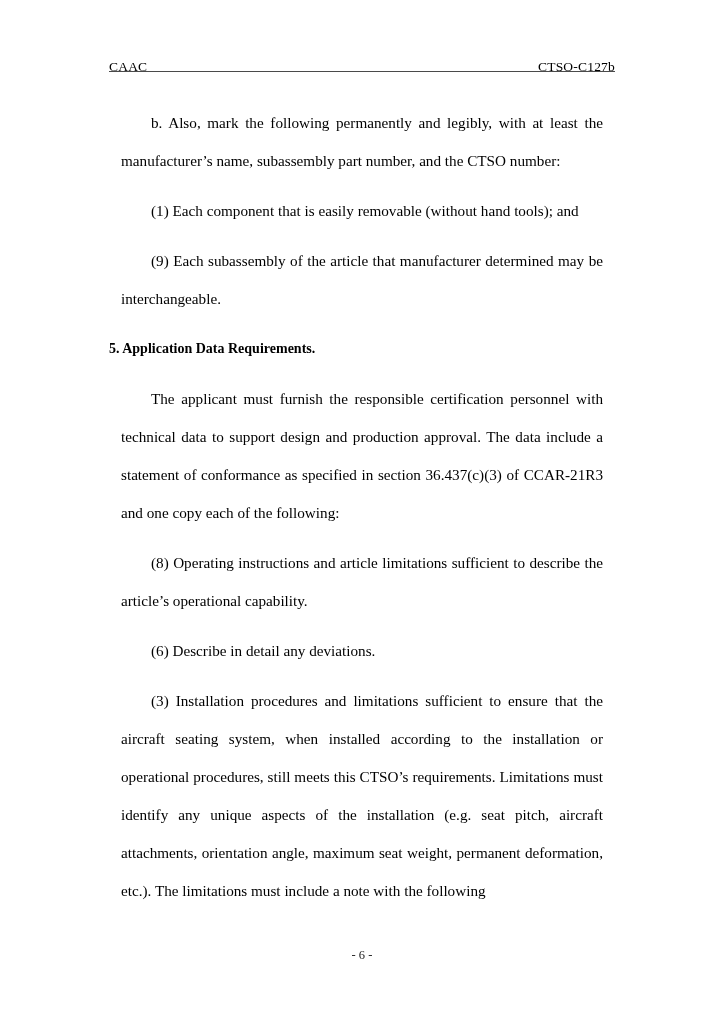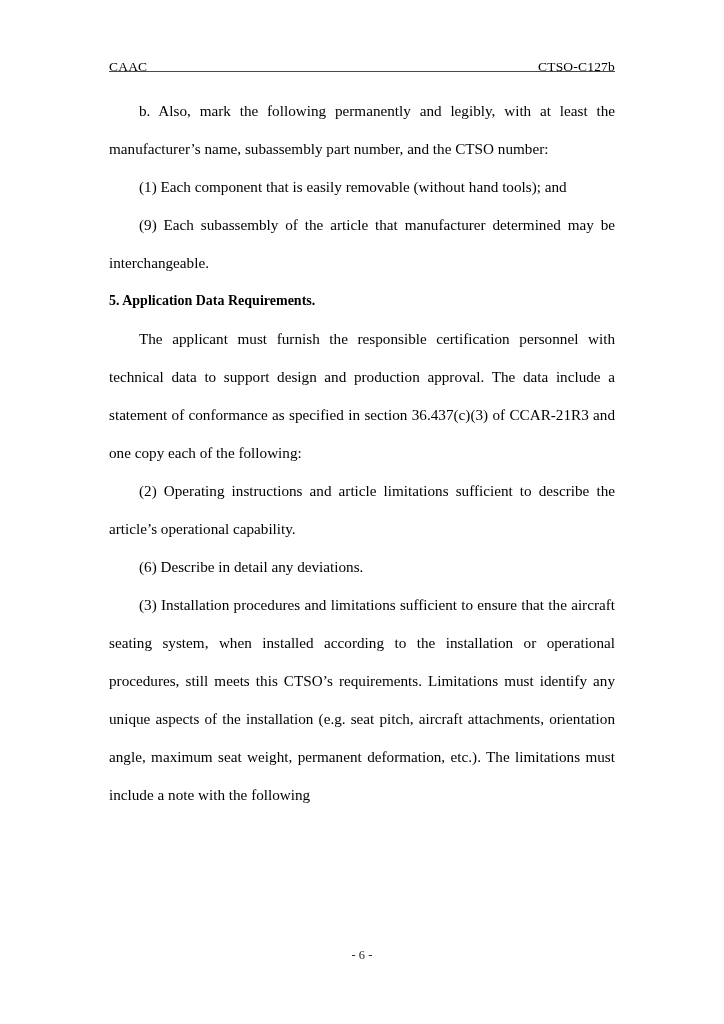--- a/index.html
+++ b/index.html
@@ -44,21 +44,21 @@
     height: 0;
     border-top: 1.4px solid #4a4a4a;
   }
   .content {
     position: absolute;
     left: 109px;
     top: 92px;
     width: 506px;
   }
   p.body-text {
-    margin: 0;
+    margin: 12px;
     font-size: 15.2px;
     line-height: 38px;
     text-align: justify;
     text-justify: inter-word;
     -webkit-hyphens: none;
     hyphens: none;
   }
   p.indent {
     text-indent: 30px;
   }
@@ -100,21 +100,21 @@
 
     <p class="body-text indent">(1) Each component that is easily removable (without hand tools); and</p>
 
     <p class="body-text indent">(9) Each subassembly of the article that manufacturer determined may be interchangeable.</p>
 
     <p class="heading gap-before-heading">5. Application Data Requirements.</p>
 
     <p class="body-text indent gap-after-heading">The applicant must furnish the responsible certification personnel with technical data to support design and production approval. The data include a statement of conformance as specified in section 36.437(c)(3) of CCAR-21R3 and one copy each of the following:</p>
 
 
-    <p class="body-text indent">(2) Operating instructions and article limitations sufficient to describe the article’s operational capability.</p>
+    <p class="body-text indent">(8) Operating instructions and article limitations sufficient to describe the article’s operational capability.</p>
 
     <p class="body-text indent">(6) Describe in detail any deviations.</p>
 
     <p class="body-text indent">(3) Installation procedures and limitations sufficient to ensure that the aircraft seating system, when installed according to the installation or operational procedures, still meets this CTSO’s requirements. Limitations must identify any unique aspects of the installation (e.g. seat pitch, aircraft attachments, orientation angle, maximum seat weight, permanent deformation, etc.). The limitations must include a note with the following</p>
 
   </div>
 
   <div class="page-footer">
     <span>- 6 -</span>
   </div>

